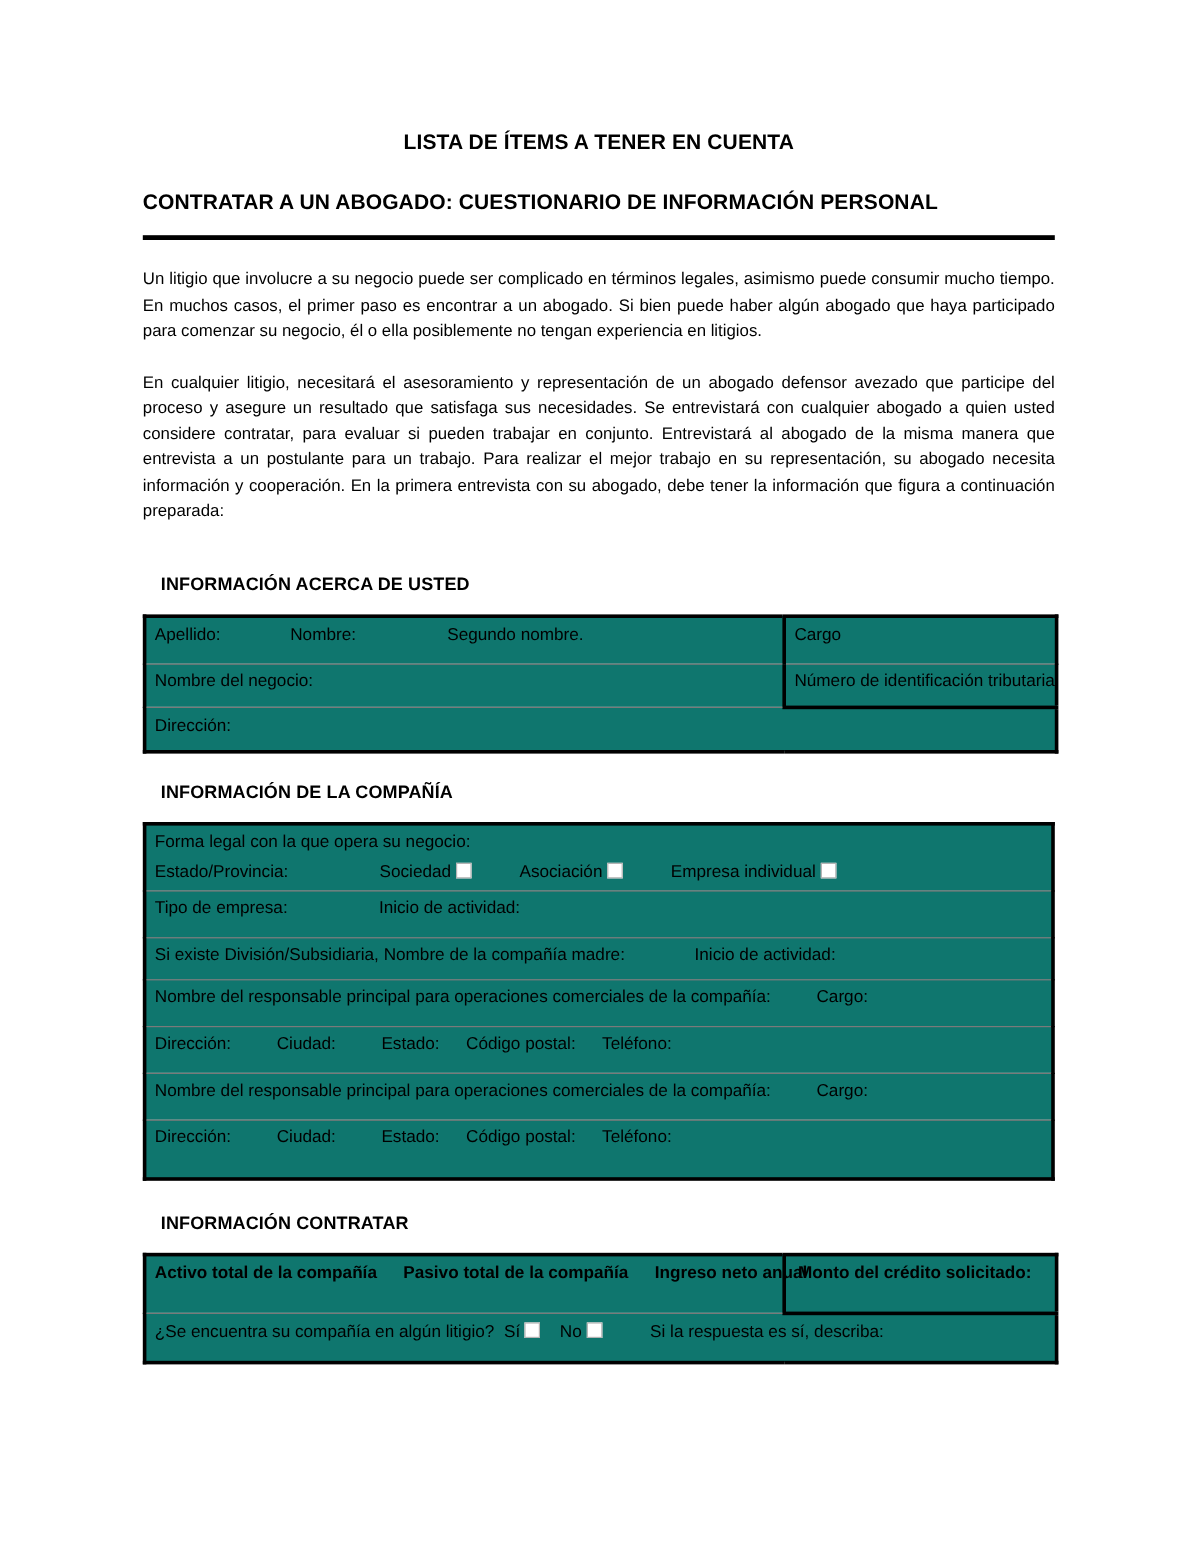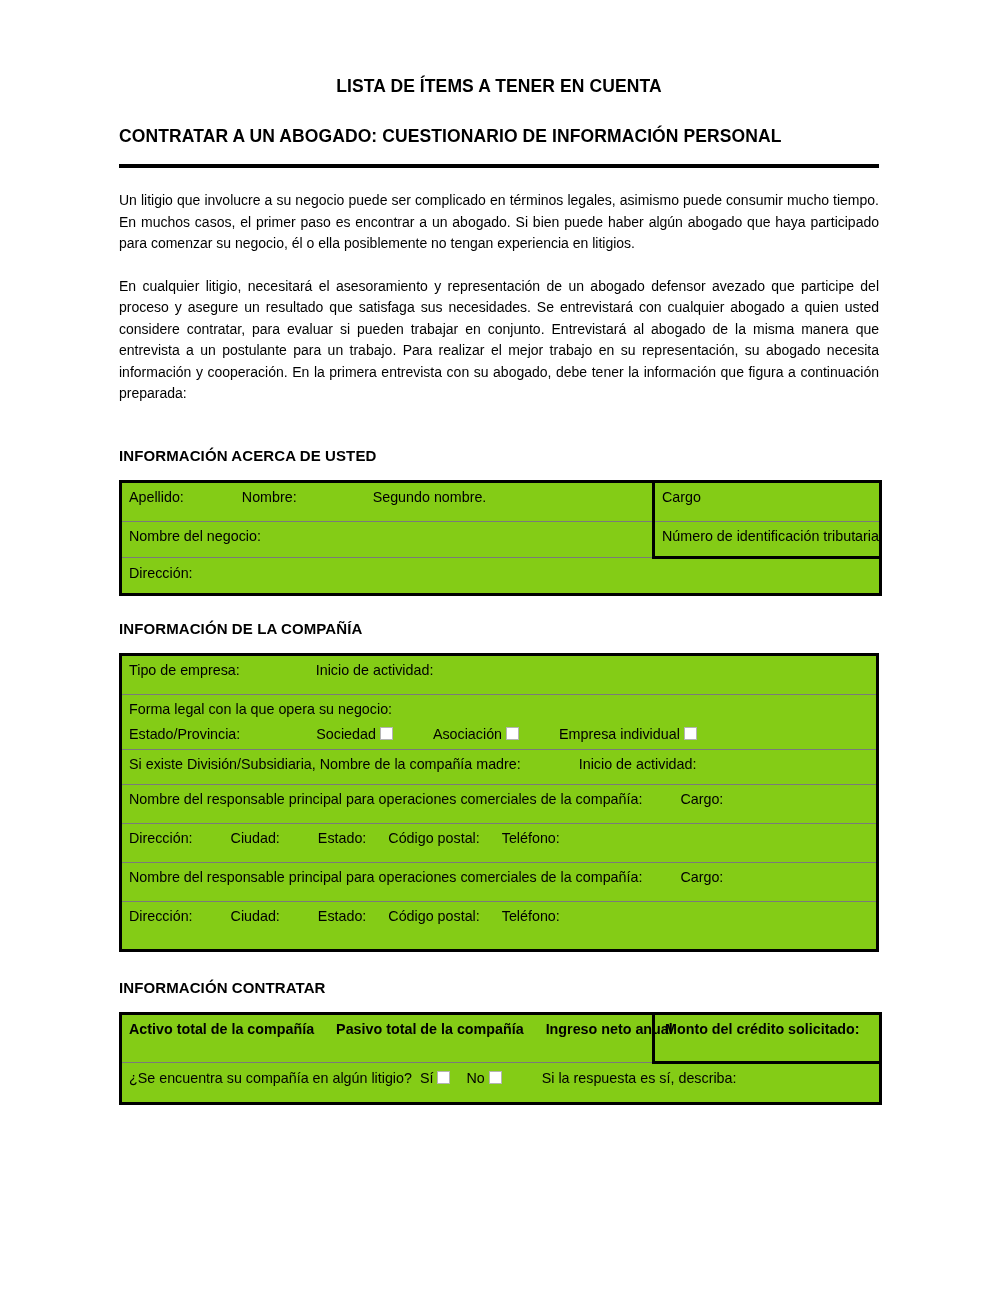--- a/index.html
+++ b/index.html
@@ -22,21 +22,21 @@
     width: 760px;
   }
 
   
   .title-main {
     text-align: center;
     font-size: 17.5px;
     font-weight: bold;
     letter-spacing: 0.1px;
     margin: 0;
-    padding-top: 76px;
+    padding-top: 108px;
   }
   .title-sub {
     text-align: left;
     font-size: 17.5px;
     font-weight: bold;
     letter-spacing: 0.1px;
     margin: 0;
     padding-top: 29px;
   }
   .rule {
@@ -53,42 +53,42 @@
     margin: 0;
     padding: 0;
   }
   p.par-first { margin-top: 22px; }
   p.par-second { margin-top: 21px; }
 
   
   .section-heading {
     font-size: 15px;
     font-weight: bold;
-    margin: 0;
+    margin: 15px;
     letter-spacing: 0.1px;
   }
   .h-you      { margin-top: 42px; }
   .h-company  { margin-top: 24px; }
   .h-finance  { margin-top: 27px; }
 
   
   table.form-table {
     border-collapse: collapse;
     width: 760px;
     table-layout: fixed;
     border: 3px solid #000;
     margin-top: 16px;
   }
   table.form-table td {
     border: 1px solid #7a7a7a;
     padding: 5px 0 5px 7px;
     font-size: 14.3px;
     line-height: 19px;
     vertical-align: top;
-    background: #84cc16;
+    background: #0f766e;
   }
   .cellline { white-space: nowrap; }
   .sp-sm  { display:inline-block; width: 22px; }
   .sp-md  { display:inline-block; width: 38px; }
   .sp-lg  { display:inline-block; width: 58px; }
   .sp-xl  { display:inline-block; width: 76px; }
 
   
   .thick-right { border-right: 3px solid #000 !important; }
   .thick-bottom { border-bottom: 3px solid #000 !important; }
@@ -154,32 +154,32 @@
         </td>
       </tr>
     </tbody>
   </table>
 
   <div class="section-heading h-company">INFORMACIÓN DE LA COMPAÑÍA</div>
 
   <table class="form-table">
     <tbody>
       <tr>
-        <td class="h-tall">
-          <span class="cellline">
-            <span>Tipo de empresa:</span><span class="sp-xl"></span><span>Inicio de actividad:</span>
-          </span>
-        </td>
-      </tr>
-      <tr>
         <td>
           <div>Forma legal con la que opera su negocio:</div>
           <div class="cellline" style="margin-top:6px;">
             <span>Estado/Provincia:</span><span class="sp-xl"></span><span>Sociedad</span><span class="checkbox"></span><span class="sp-md"></span><span>Asociación</span><span class="checkbox"></span><span class="sp-md"></span><span>Empresa individual</span><span class="checkbox"></span>
           </div>
+        </td>
+      </tr>
+      <tr>
+        <td class="h-tall">
+          <span class="cellline">
+            <span>Tipo de empresa:</span><span class="sp-xl"></span><span>Inicio de actividad:</span>
+          </span>
         </td>
       </tr>
       <tr>
         <td class="h-mid">
           <span class="cellline">
             <span>Si existe División/Subsidiaria, Nombre de la compañía madre:</span><span class="sp-lg"></span><span>Inicio de actividad:</span>
           </span>
         </td>
       </tr>
       <tr>

